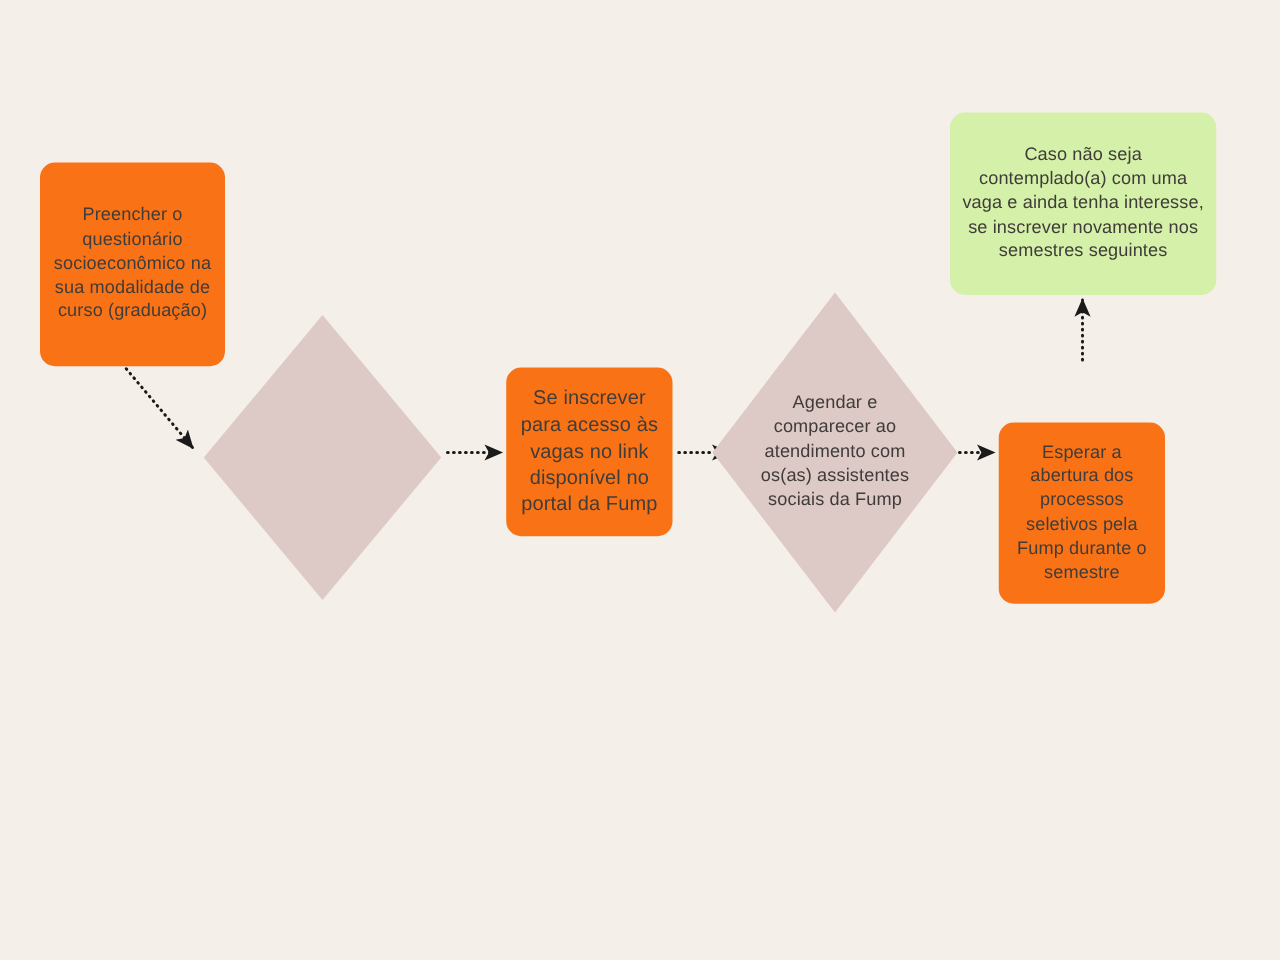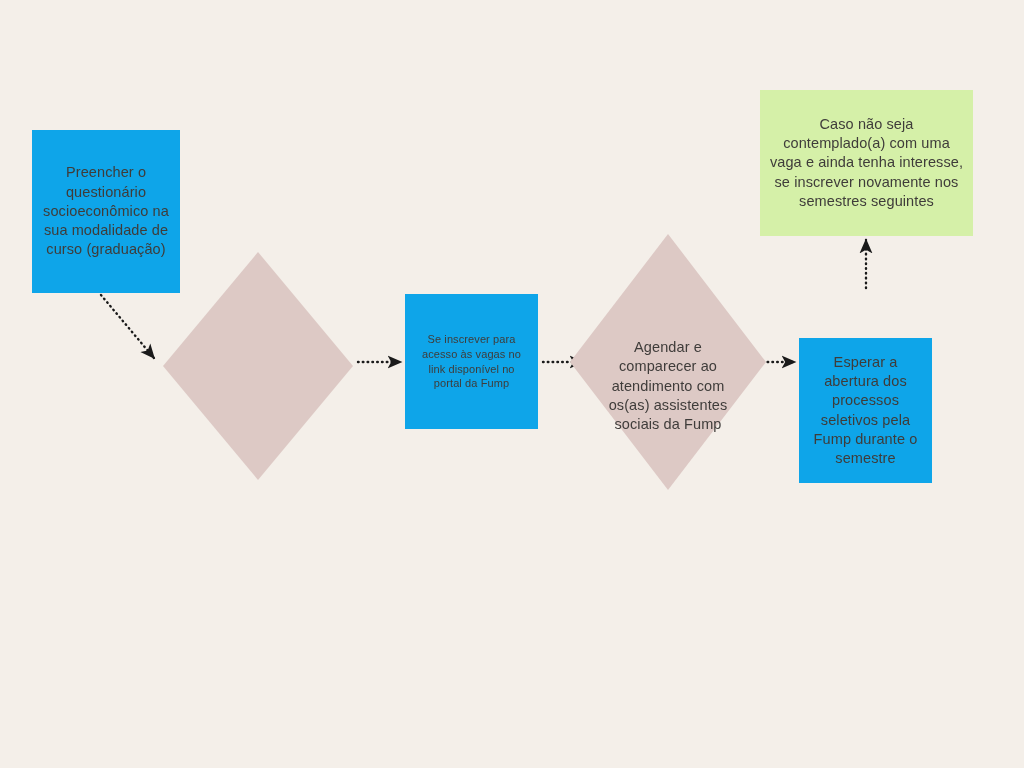--- a/index.html
+++ b/index.html
@@ -29,22 +29,23 @@
     align-items: center;
     justify-content: center;
     text-align: center;
     color: #3f3c3a;
     line-height: 1.33;
     letter-spacing: 0.1px;
     white-space: pre-line;
   }
   .rect {
     padding: 6px 8px;
+    border-radius: 12px;
   }
-  .peach  { background: #0ea5e9; }
+  .peach  { background: #f97316; }
   .green  { background: #d5f0a8; }
 
   
   .diamond-wrap {
     position: absolute;
   }
   .diamond-shape {
     position: absolute;
     left: 0; top: 0;
     width: 100%;
@@ -83,30 +84,29 @@
     left: 163px; top: 252px;
     width: 190px; height: 228px;
   }
   #diamond-positioned .diamond-label {
     width: 150px;
     font-size: 14.5px;
   }
   #node-subscribe {
     left: 405px; top: 294px;
     width: 133px; height: 135px;
-    font-size: 11px;
+    font-size: 16px;
   }
   #diamond-appointment {
     left: 570px; top: 234px;
     width: 196px; height: 256px;
   }
   #diamond-appointment .diamond-label {
     width: 126px;
     font-size: 14.5px;
-    margin-top: 24px;
   }
   #node-wait {
     left: 799px; top: 290px;
     width: 133px; height: 145px;
     font-size: 14.5px;
     margin-top: 48px;
   }
   #node-reapply {
     left: 760px; top: 90px;
     width: 213px; height: 146px;

